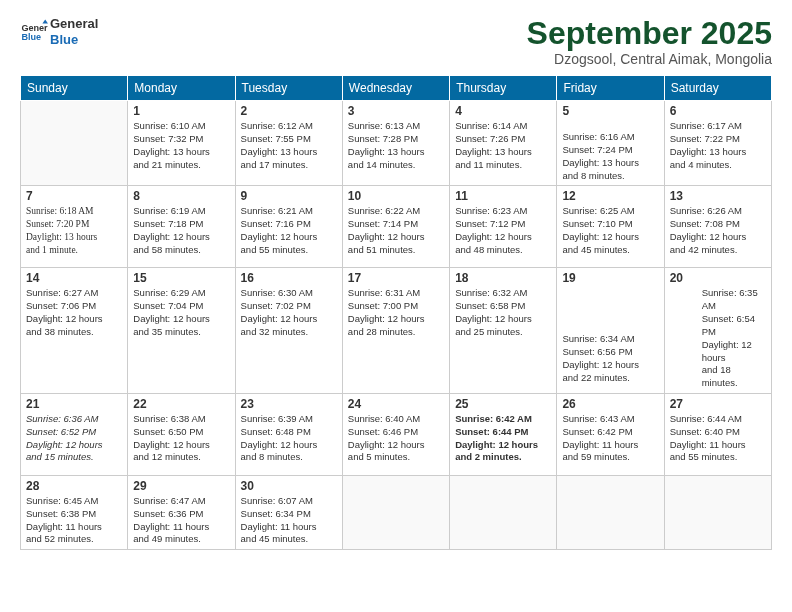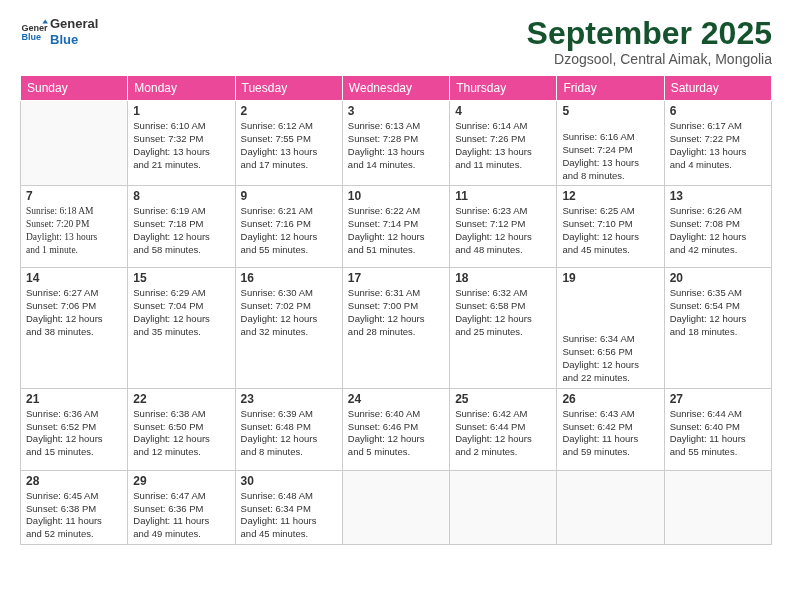--- a/index.html
+++ b/index.html
@@ -44,21 +44,21 @@
     .subtitle {
       font-size: 14px;
       color: #555;
     }
     .calendar {
       width: 100%;
       border-collapse: collapse;
       font-size: 10px;
     }
     .calendar th {
-      background: #ec4899;
+      background: #0369a1;
       color: #fff;
       text-align: left;
       padding: 5px 6px;
       font-size: 12px;
       font-weight: normal;
       border: 1px solid #fff;
     }
     .calendar td {
       border: 1px solid #ccc;
       vertical-align: top;
@@ -255,30 +255,30 @@
           </td>
           <td>
             <span class="day-num">19</span>
             <div class="day-info" style="white-space: pre-line; margin-top: 48px;">Sunrise: 6:34 AM
 Sunset: 6:56 PM
 Daylight: 12 hours
 and 22 minutes.</div>
           </td>
           <td>
             <span class="day-num">20</span>
-            <div class="day-info" style="white-space: pre-line;">Sunrise: 6:35 AM
+            <div class="day-info" style="white-space: pre-line; margin-left: 32px;">Sunrise: 6:35 AM
 Sunset: 6:54 PM
 Daylight: 12 hours
 and 18 minutes.</div>
           </td>
         </tr>
         <tr>
           <td>
             <span class="day-num">21</span>
-            <div class="day-info" style="white-space: pre-line;">Sunrise: 6:36 AM
+            <div class="day-info" style="white-space: pre-line; font-style: italic;">Sunrise: 6:36 AM
 Sunset: 6:52 PM
 Daylight: 12 hours
 and 15 minutes.</div>
           </td>
           <td>
             <span class="day-num">22</span>
             <div class="day-info" style="white-space: pre-line;">Sunrise: 6:38 AM
 Sunset: 6:50 PM
 Daylight: 12 hours
 and 12 minutes.</div>
@@ -292,21 +292,21 @@
           </td>
           <td>
             <span class="day-num">24</span>
             <div class="day-info" style="white-space: pre-line;">Sunrise: 6:40 AM
 Sunset: 6:46 PM
 Daylight: 12 hours
 and 5 minutes.</div>
           </td>
           <td>
             <span class="day-num">25</span>
-            <div class="day-info" style="white-space: pre-line;">Sunrise: 6:42 AM
+            <div class="day-info" style="white-space: pre-line; font-weight: bold;">Sunrise: 6:42 AM
 Sunset: 6:44 PM
 Daylight: 12 hours
 and 2 minutes.</div>
           </td>
           <td>
             <span class="day-num">26</span>
             <div class="day-info" style="white-space: pre-line;">Sunrise: 6:43 AM
 Sunset: 6:42 PM
 Daylight: 11 hours
 and 59 minutes.</div>
@@ -329,21 +329,21 @@
           </td>
           <td>
             <span class="day-num">29</span>
             <div class="day-info" style="white-space: pre-line;">Sunrise: 6:47 AM
 Sunset: 6:36 PM
 Daylight: 11 hours
 and 49 minutes.</div>
           </td>
           <td>
             <span class="day-num">30</span>
-            <div class="day-info" style="white-space: pre-line;">Sunrise: 6:48 AM
+            <div class="day-info" style="white-space: pre-line;">Sunrise: 6:07 AM
 Sunset: 6:34 PM
 Daylight: 11 hours
 and 45 minutes.</div>
           </td>
           <td class="empty"></td>
           <td class="empty"></td>
           <td class="empty"></td>
           <td class="empty"></td>
         </tr>
       </tbody>

